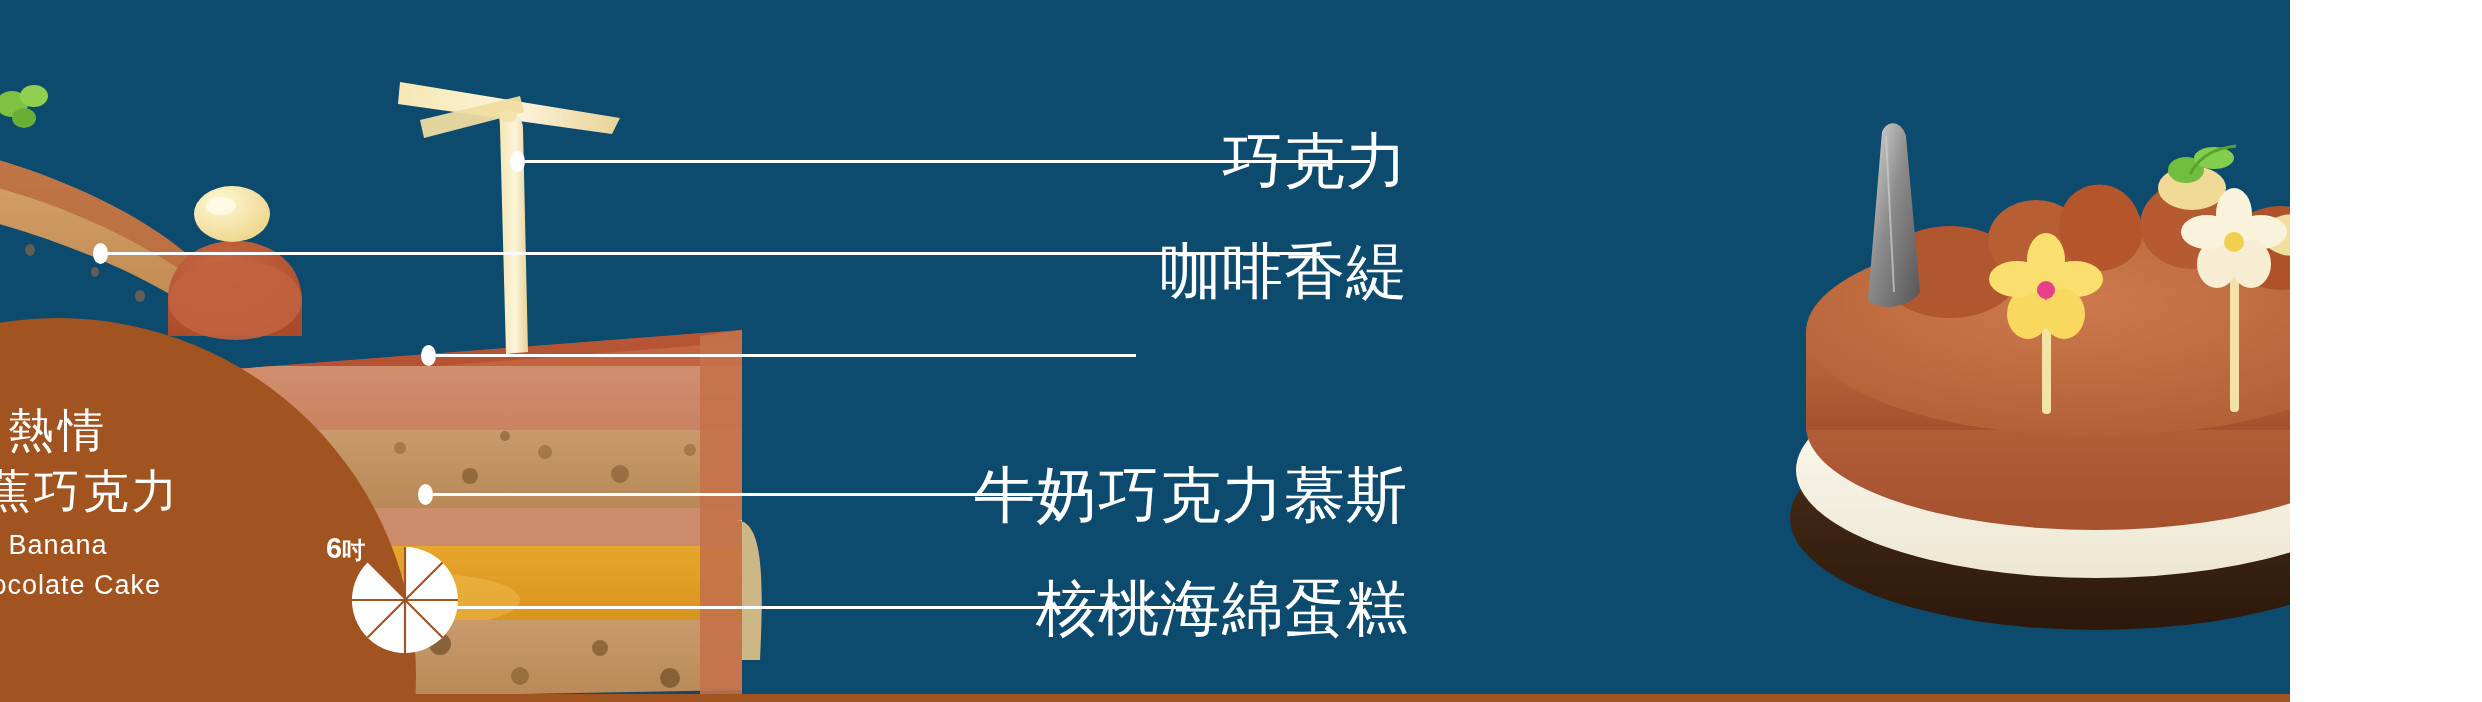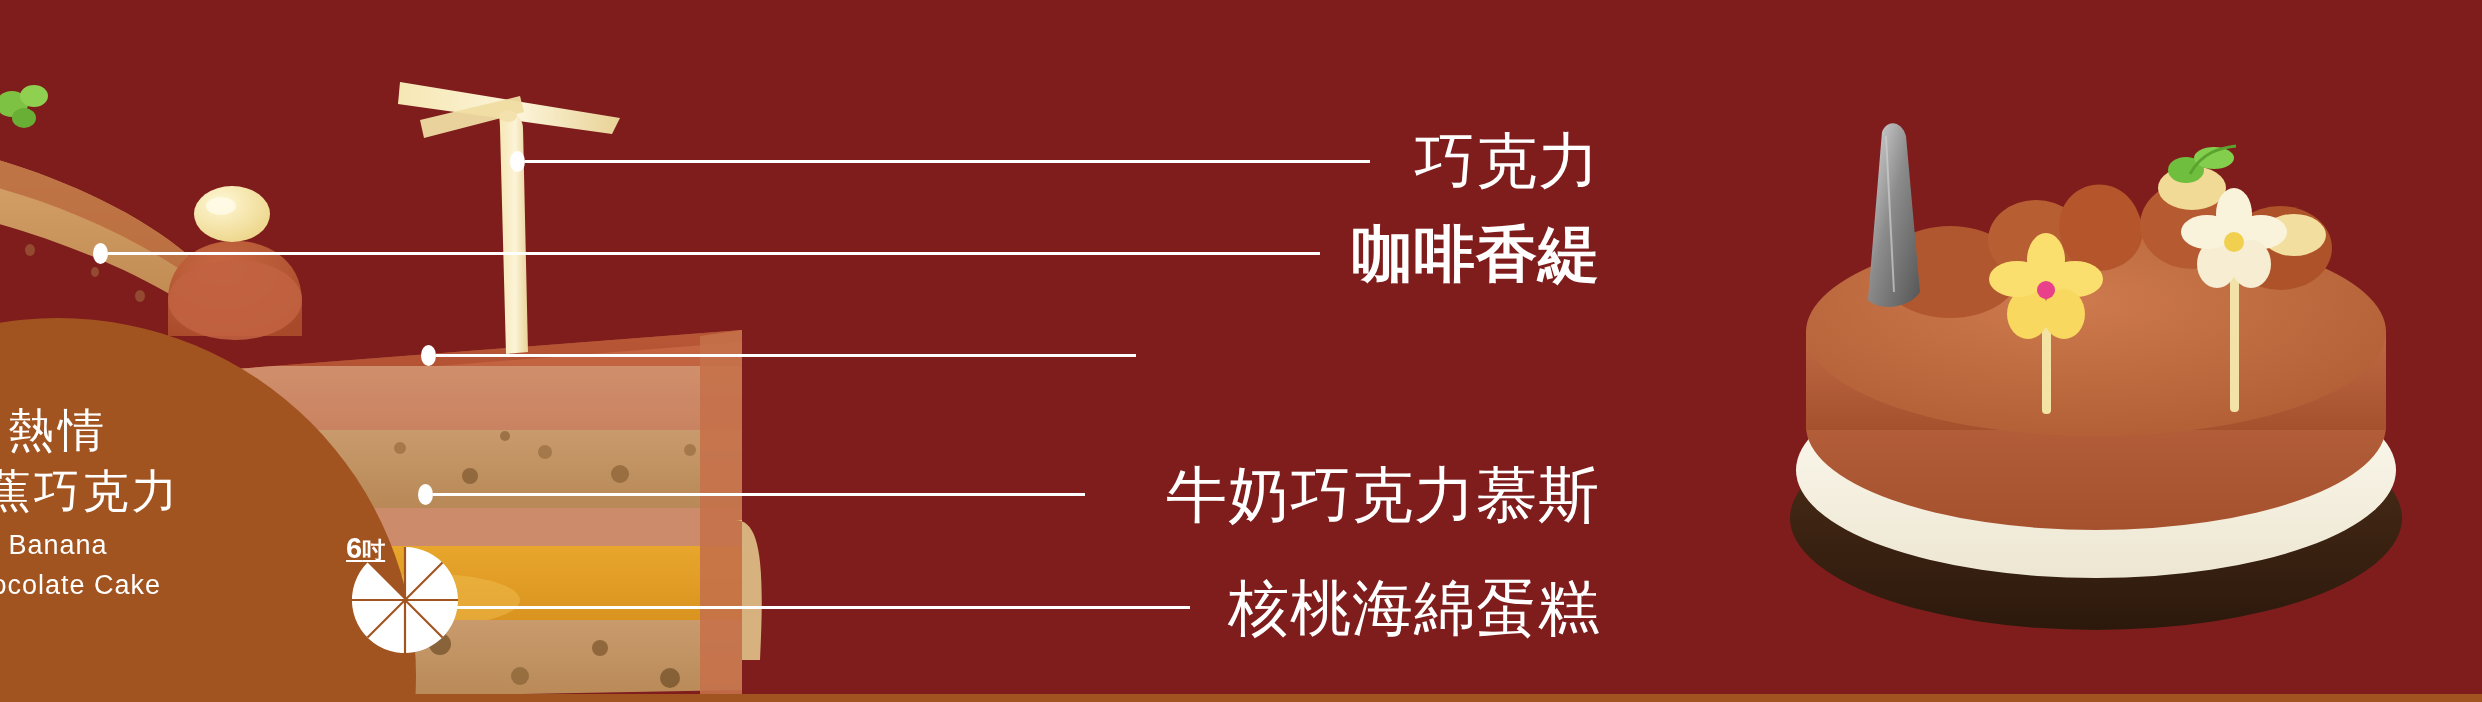--- a/index.html
+++ b/index.html
@@ -1,23 +1,23 @@
 <!DOCTYPE html>
 <html lang="zh-Hant"><head>
 <meta charset="utf-8">
 <title>Banana Chocolate Cake Banner</title>
 <style>
   html,body{margin:0;padding:0;background:#fff;}
   body{font-family:"Liberation Sans","DejaVu Sans",sans-serif;}
 
   #banner{
     position:relative;
-    width:2482px;height:702px;
+    width:2290px;height:702px;
     overflow:hidden;
-    background:#7f1d1d;
+    background:#0c4a6e;
   }
 
   
   .bottom-strip{
     position:absolute;left:0;width:2482px;height:8px;bottom:0;
     background:#A25420;
   }
 
   
   .badge-circle{
@@ -44,26 +44,25 @@
   }
   .badge-en{
     margin-top:6px;
     font-size:27px;line-height:34px;letter-spacing:1px;
     font-weight:300;
   }
 
   
   .size-label{
     position:absolute;
-    left:346px;top:534px;
+    left:326px;top:534px;
     color:#FFFFFF;
     font-size:29px;font-weight:700;line-height:1;
     letter-spacing:0px;
     white-space:nowrap;
-    text-decoration:underline;
   }
   .size-label .unit{font-size:23px;font-weight:700;}
   .pie-icon{
     position:absolute;
     left:352px;top:547px;
     width:106px;height:106px;
   }
 
   
   .leader{
@@ -289,21 +288,21 @@
   <div class="leader" style="left:436px;top:354px;width:700px;"></div>
   <div class="leader-dot" style="left:421px;top:345px;"></div>
 
   <div class="leader" style="left:433px;top:493px;width:652px;"></div>
   <div class="leader-dot" style="left:418px;top:484px;"></div>
 
   <div class="leader" style="left:435px;top:606px;width:755px;"></div>
   <div class="leader-dot" style="left:420px;top:597px;"></div>
 
   <div class="layer-label" style="top:130px;">巧克力</div>
-  <div class="layer-label" style="top:223px;font-weight:bold;">咖啡香緹</div>
+  <div class="layer-label" style="top:240px;">咖啡香緹</div>
   <div class="layer-label" style="top:464px;">牛奶巧克力慕斯</div>
   <div class="layer-label" style="top:577px;">核桃海綿蛋糕</div>
 
   <div class="badge-circle"></div>
   <div class="badge-text">
     <div class="badge-zh-1">熱情</div>
     <div class="badge-zh-2">香蕉巧克力</div>
     <div class="badge-en">Banana</div>
     <div class="badge-en">Chocolate Cake</div>
   </div>

